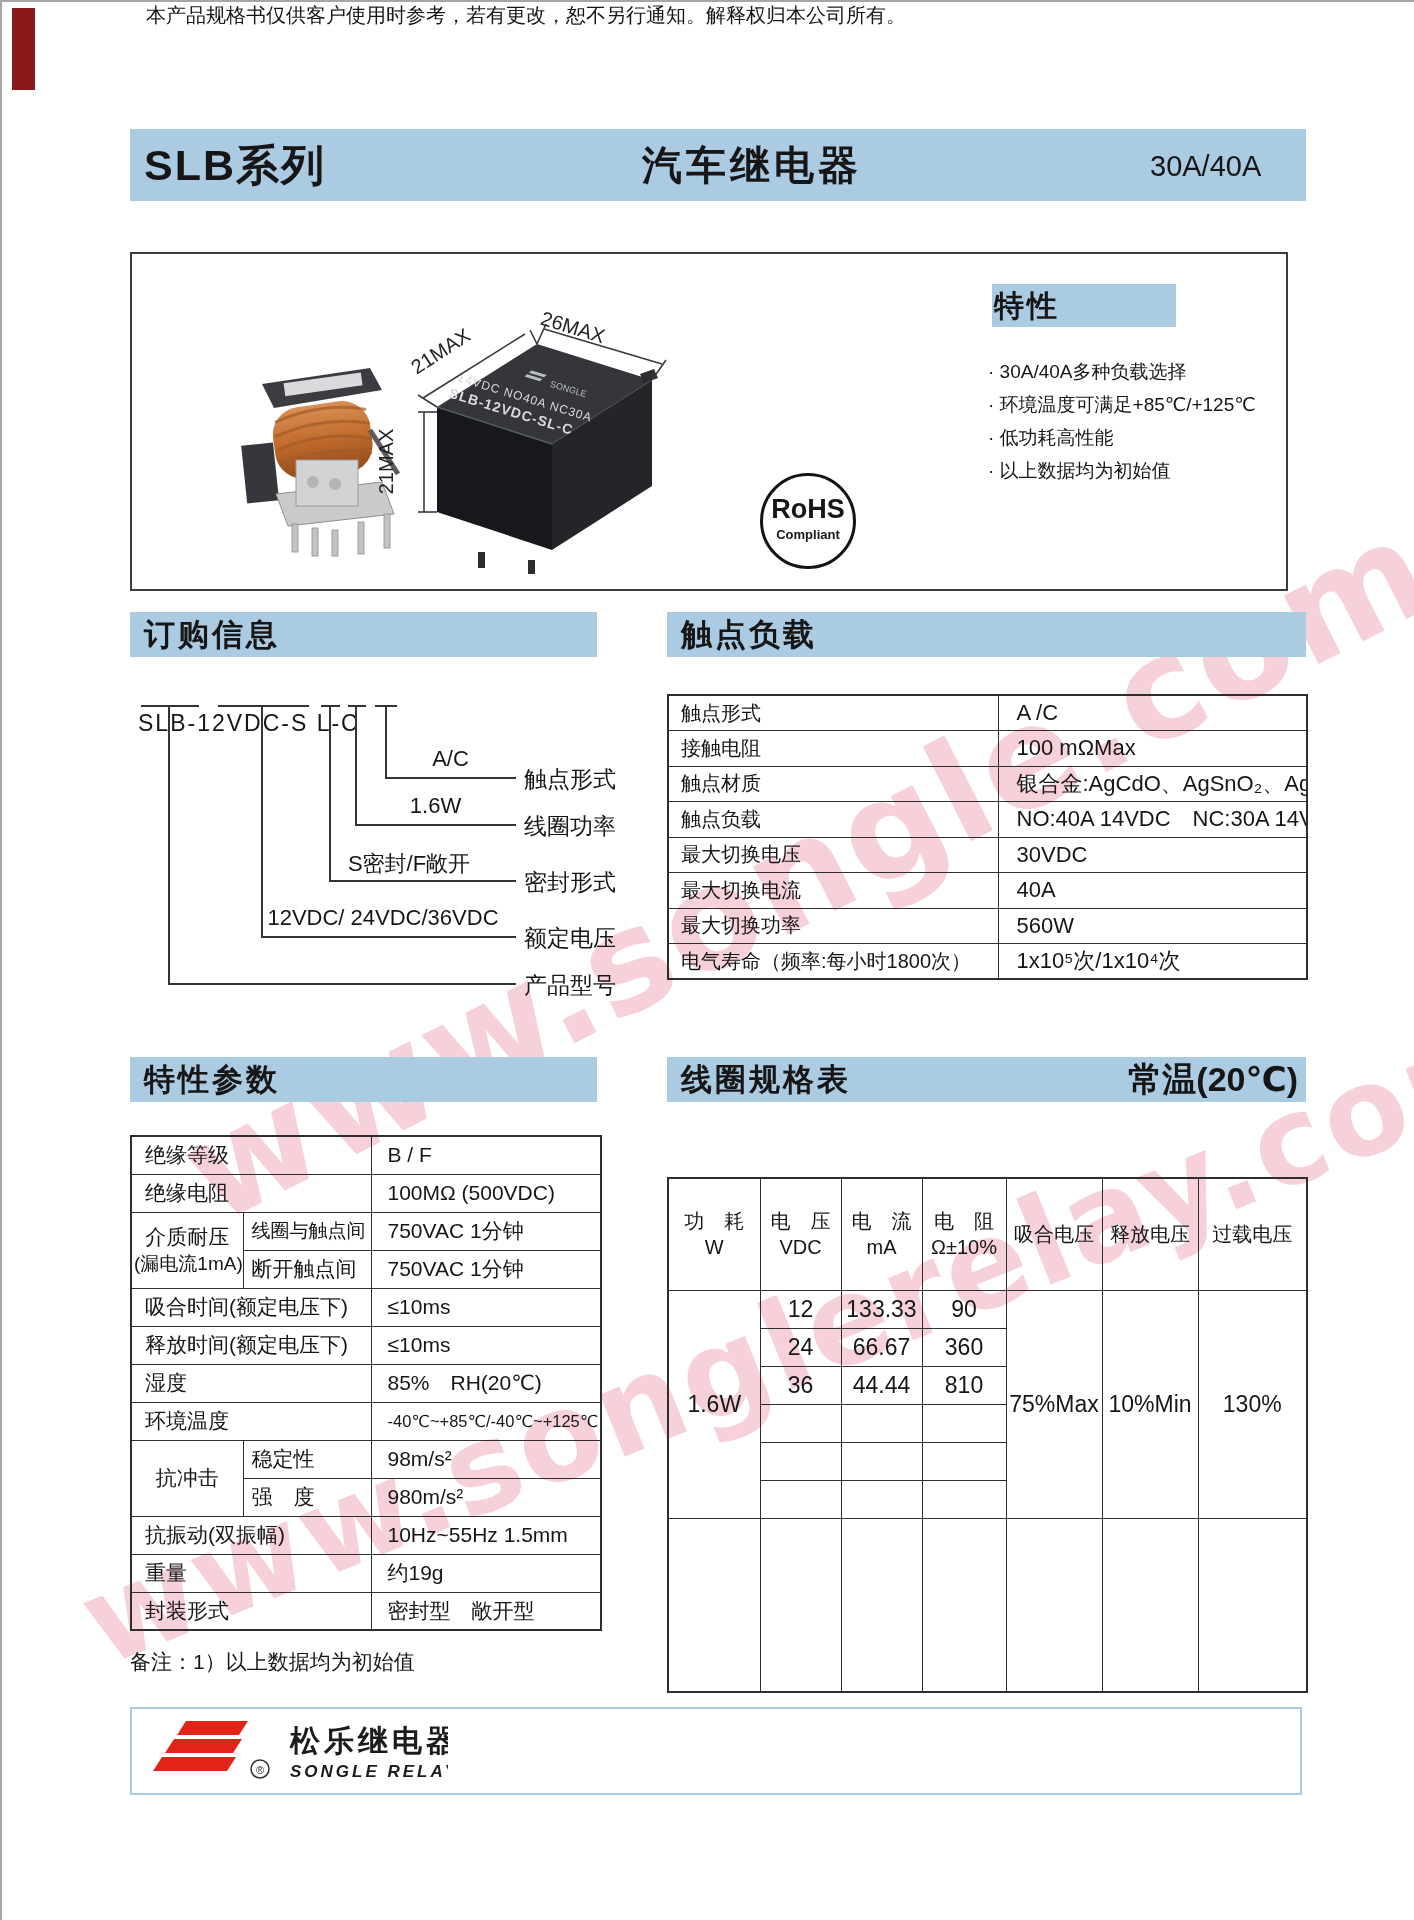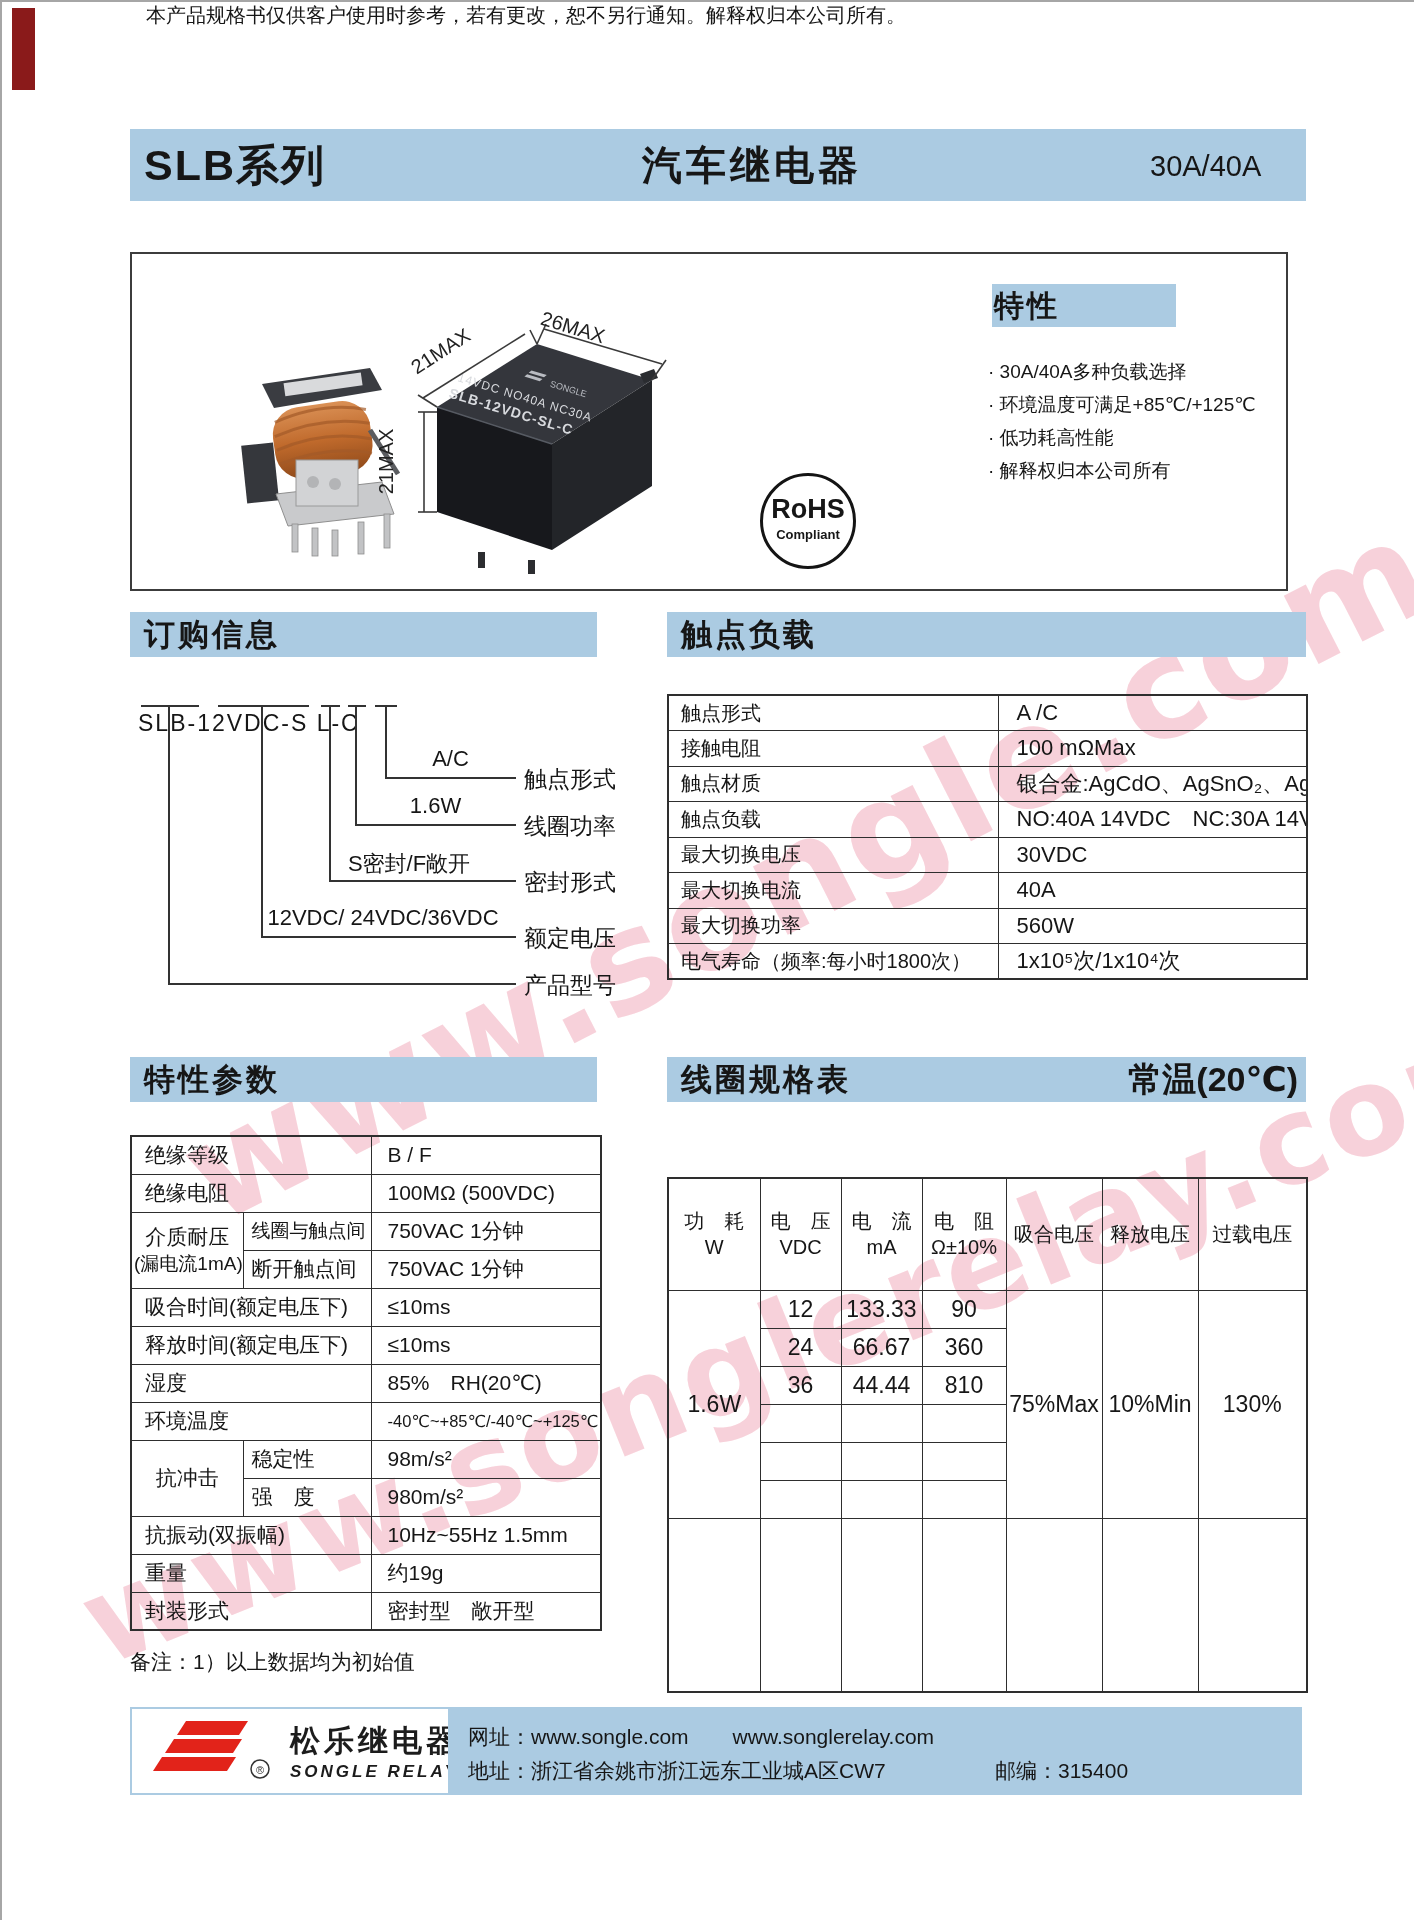--- a/index.html
+++ b/index.html
@@ -167,21 +167,21 @@
     <div class="rohs">
       <div class="r1">RoHS</div>
       <div class="r2">Compliant</div>
     </div>
 
     <div class="feat-bar">特性</div>
     <div class="feat-list">
       <span class="fi">· 30A/40A多种负载选择</span>
       <span class="fi">· 环境温度可满足+85℃/+125℃</span>
       <span class="fi">· 低功耗高性能</span>
-      <span class="fi">· 解释权归本公司所有</span>
+      <span class="fi">· 以上数据均为初始值</span>
     </div>
   </div>
 
   <div class="z sec-bar sb-order">订购信息</div>
   <div class="z pn">SLB-12VDC-S L-C</div>
 
   <div class="dline" style="left:139px;top:703px;width:58px;height:2px;"></div>
   <div class="dline" style="left:216px;top:703px;width:91px;height:2px;"></div>
   <div class="dline" style="left:319px;top:703px;width:19px;height:2px;"></div>
   <div class="dline" style="left:346px;top:703px;width:18px;height:2px;"></div>
@@ -409,26 +409,15 @@
       <svg width="316" height="84" viewBox="0 0 316 84">
         <polygon points="54,12 116,12 107,26 45,26" fill="#e2231a"></polygon>
         <polygon points="42,30 110,30 101,44 33,44" fill="#e2231a"></polygon>
         <polygon points="30,48 104,48 95,62 21,62" fill="#e2231a"></polygon>
         <circle cx="128" cy="60" r="9" fill="none" stroke="#333" stroke-width="1.5"></circle>
         <text x="124" y="65" font-size="11" fill="#333">®</text>
         <text x="158" y="42" font-size="30" font-weight="bold" letter-spacing="4" fill="#1c1c1c" font-family="DejaVu Serif, serif">松乐继电器</text>
         <text x="158" y="68" font-size="17" font-weight="bold" font-style="italic" letter-spacing="3" fill="#1c1c1c">SONGLE RELAY</text>
       </svg>
     </div>
-    <div class="f-info">
-      <div class="f-line1">
-        <span>网址：</span><span>www.songle.com</span><span class="gap40"></span><span>www.songlerelay.com</span>
-      </div>
-      <div class="f-line2">
-        <span>地址：</span><span>浙江省余姚市浙江远东工业城A区CW7</span>
-      </div>
-      <div class="f-zip">
-        <span>邮编：</span><span>315400</span>
-      </div>
-    </div>
   </div>
 
 </div>
 
 </body></html>

